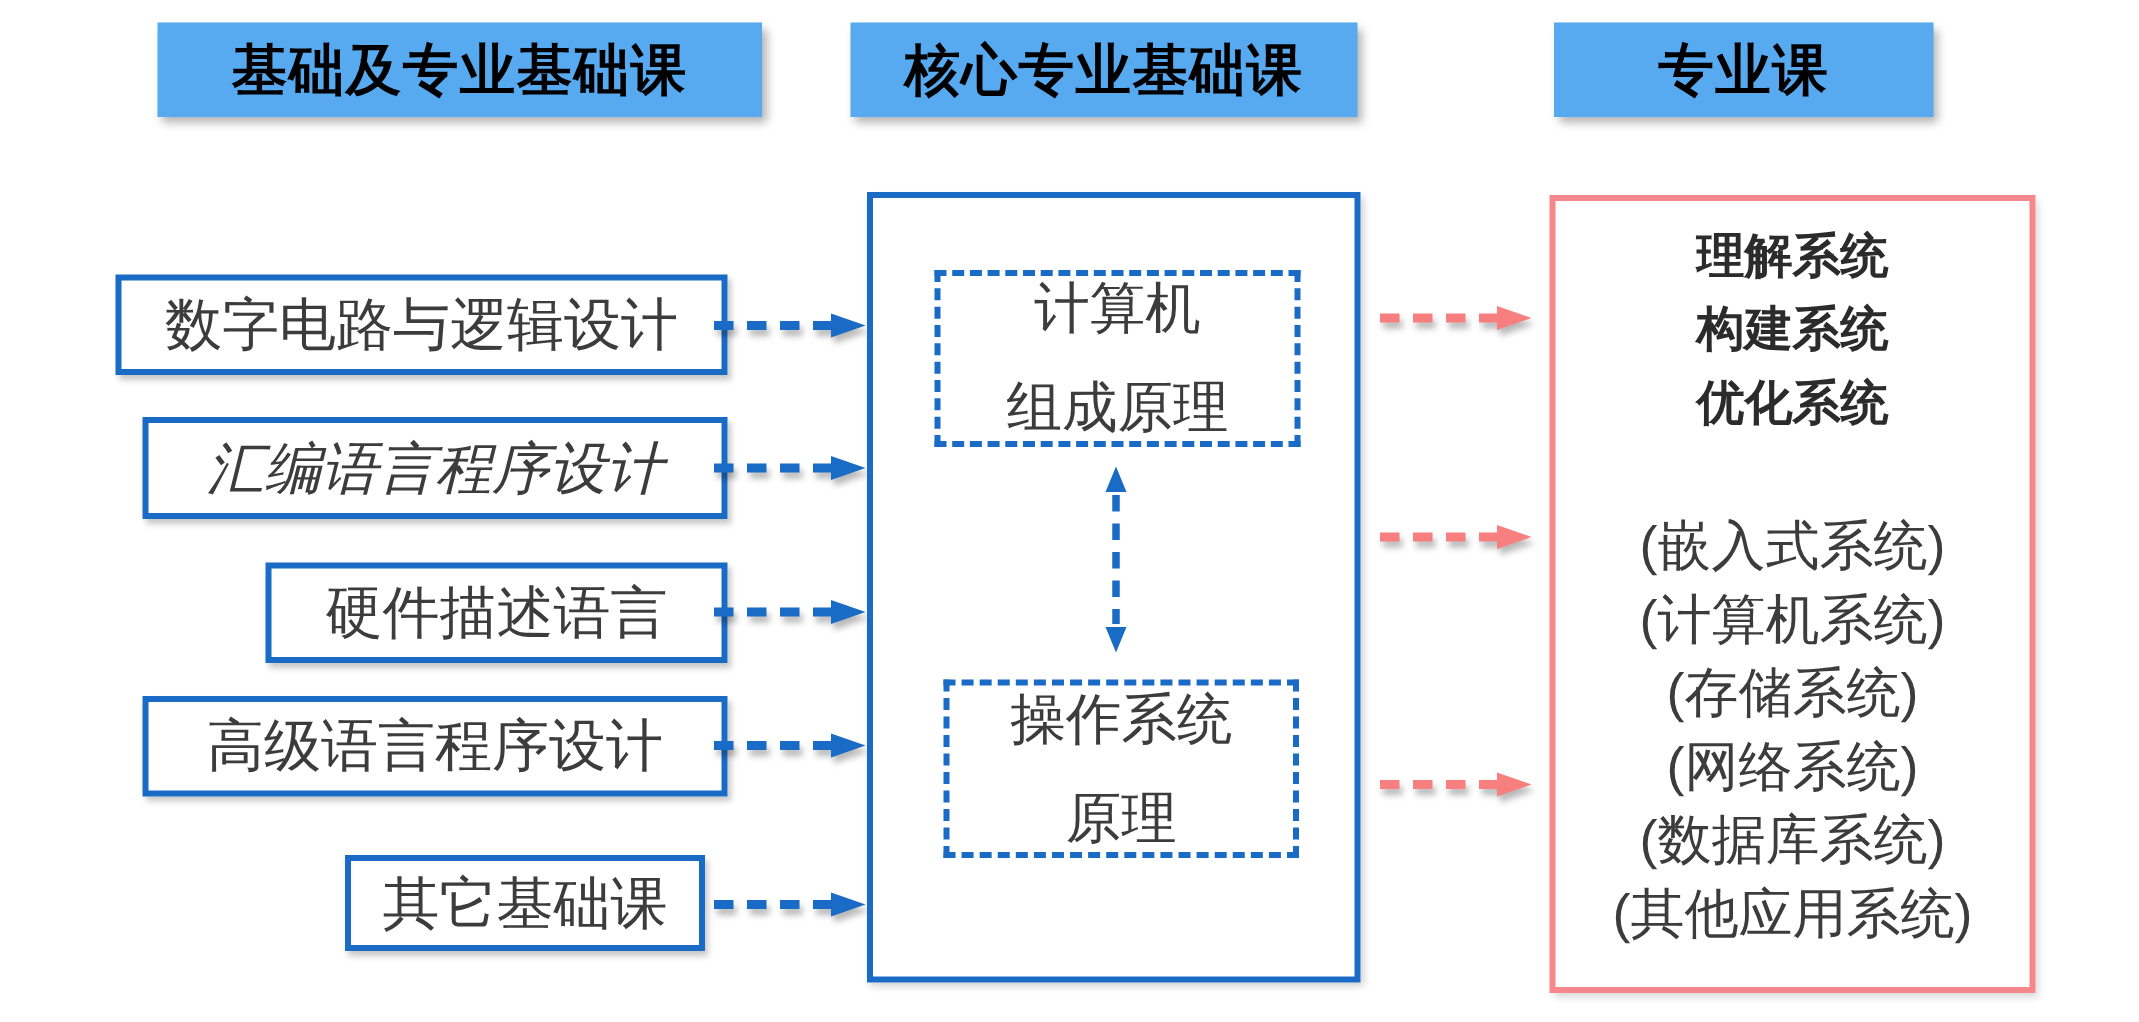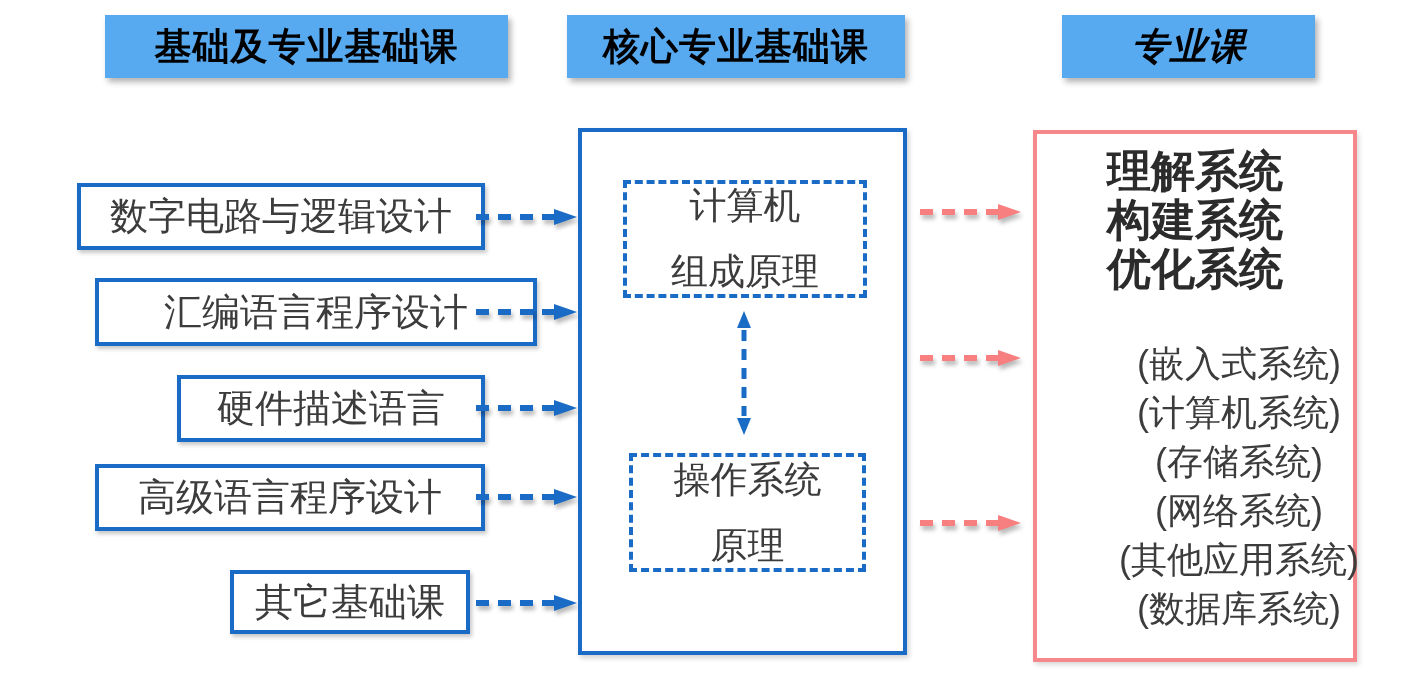--- a/index.html
+++ b/index.html
@@ -17,33 +17,33 @@
   
   .hdr{
     position:absolute;height:63px;background:var(--header-bg);
     display:flex;align-items:center;justify-content:center;
     font-size:37px;font-weight:bold;color:var(--header-text);
     box-shadow:3px 4px 6px rgba(0,0,0,0.30);
     letter-spacing:1px;
   }
   .hdr1{left:105px;top:15px;width:403px;}
   .hdr2{left:567px;top:15px;width:338px;}
-  .hdr3{left:1062px;top:15px;width:253px;font-style:italic;}
+  .hdr3{left:1036px;top:15px;width:253px;}
 
   
   .lbox{
     position:absolute;box-sizing:border-box;background:#ffffff;
     border:4px solid var(--blue);
     display:flex;align-items:center;justify-content:center;
     font-size:38px;color:var(--text-dark);white-space:nowrap;
     box-shadow:2px 3px 4px rgba(0,0,0,0.22);
     margin-left:12px;
   }
   .b1{left:65px; top:183px;width:408px;height:67px;}
-  .b2{left:83px; top:278px;width:442px;height:68px;}
+  .b2{left:83px; top:278px;width:390px;height:68px;font-style:italic;}
   .b3{left:165px;top:375px;width:308px;height:67px;}
   .b4{left:83px; top:464px;width:390px;height:67px;}
   .b5{left:218px;top:570px;width:240px;height:64px;}
 
   
   .midbox{
     position:absolute;box-sizing:border-box;background:#ffffff;
     left:578px;top:128px;width:329px;height:527px;
     border:4px solid var(--blue);
     box-shadow:2px 3px 5px rgba(0,0,0,0.18);
@@ -59,25 +59,25 @@
 
   
   .pinkbox{
     position:absolute;box-sizing:border-box;background:#ffffff;
     left:1033px;top:130px;width:324px;height:532px;
     border:4px solid var(--pink);
     box-shadow:2px 3px 5px rgba(0,0,0,0.15);
   }
   .goals{
     position:absolute;left:1033px;top:146px;width:324px;
-    text-align:center;font-size:44px;font-weight:bold;color:#2b2b2b;line-height:49px;
+    text-align:center;font-size:32px;font-weight:bold;color:#2b2b2b;line-height:49px;
   }
   .systems{
     position:absolute;left:1033px;top:339px;width:324px;
-    text-align:center;font-size:36px;color:var(--text-dark);line-height:49px;margin-left:44px;
+    text-align:center;font-size:36px;color:var(--text-dark);line-height:49px;
   }
 
   
   .harrow{position:absolute;width:104px;height:20px;filter:drop-shadow(2px 4px 2px rgba(0,0,0,0.28));}
   .varrow{position:absolute;left:734px;top:310px;width:20px;height:126px;}
   .arrow-blue line{stroke:var(--blue);}
   .arrow-blue polygon{fill:var(--blue);}
   .arrow-pink line{stroke:var(--pink-arrow);}
   .arrow-pink polygon{fill:var(--pink-arrow);}
   .ha1{left:474px;top:207px;} .ha2{left:474px;top:302px;} .ha3{left:474px;top:398px;}
@@ -152,17 +152,17 @@
   <div class="goals">
     <div>理解系统</div>
     <div>构建系统</div>
     <div>优化系统</div>
   </div>
   <div class="systems">
     <div>(嵌入式系统)</div>
     <div>(计算机系统)</div>
     <div>(存储系统)</div>
     <div>(网络系统)</div>
+    <div>(数据库系统)</div>
     <div>(其他应用系统)</div>
-    <div>(数据库系统)</div>
   </div>
 
 </div>
 
 </body></html>

